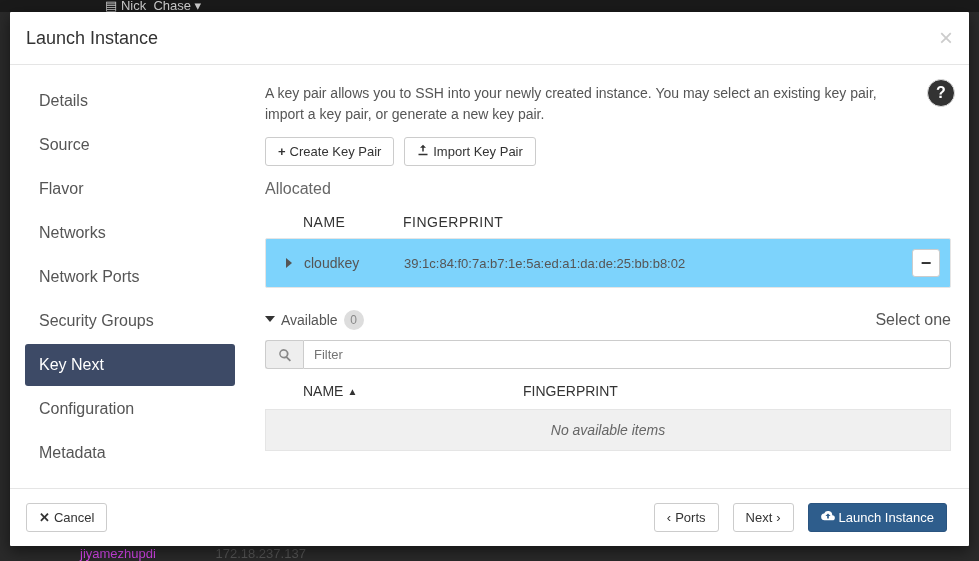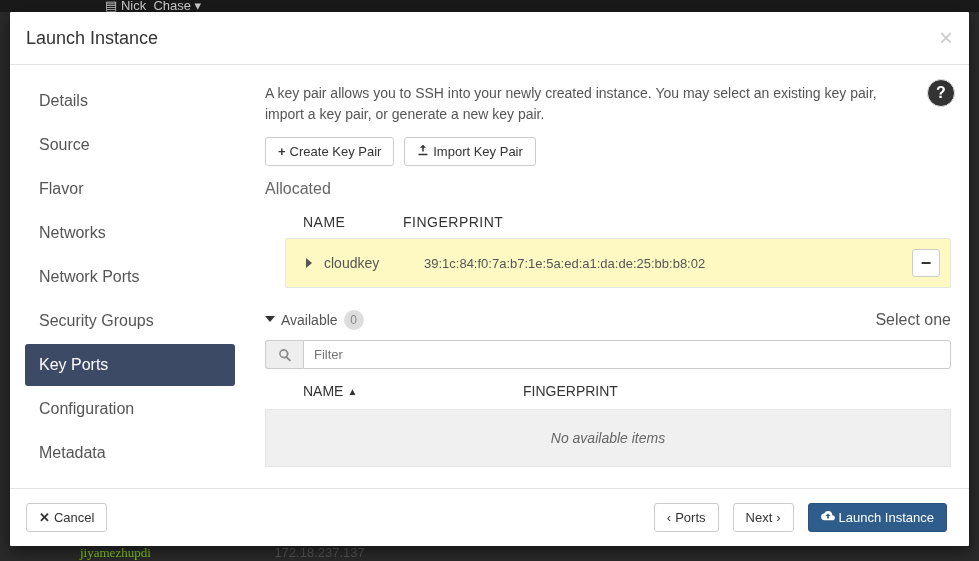--- a/index.html
+++ b/index.html
@@ -24,21 +24,21 @@
   top: -2px; left: 105px;
   color: #ccc;
   font-size: 13px;
 }
 .bg-row {
   position: absolute;
   bottom: 0; left: 80px;
   color: #555;
   font-size: 13px;
 }
-.bg-row a { color: #84cc16; text-decoration: none; margin-right: 120px; font-family: Liberation Serif, serif;}
+.bg-row a { color: #d946ef; text-decoration: none; margin-right: 56px;}
 .modal {
   position: absolute;
   top: 12px;
   left: 10px;
   right: 10px;
   bottom: 15px;
   background: #fff;
   border-radius: 1px;
   box-shadow: 0 5px 15px rgba(0,0,0,0.5);
   display: flex;
@@ -145,25 +145,24 @@
   color: #333;
   font-size: 14px;
   letter-spacing: 0.5px;
   font-family: Arial, sans-serif;
 }
 .th-name { width: 100px; font-weight: 400;}
 .th-fp { flex: 1; font-weight: 400;}
 .allocated-row {
   display: flex;
   align-items: center;
-  background: #fef9c3;
+  background: #7dd3fc;
   border: 1px solid #e5e5e5;
   border-radius: 2px;
   padding: 10px 10px 10px 8px;
-  margin-left: 20px;
 }
 .expand-chev {
   width: 30px;
   text-align: center;
   color: #555;
   font-weight: bold;
   cursor: pointer;
 }
 .row-name { width: 100px; color: #555; }
 .row-fp { flex: 1; color: #555; font-size: 13px;}
@@ -243,21 +242,21 @@
   width: 220px;
   display: flex;
   align-items: center;
   gap: 4px;
 }
 .sort-caret { font-size: 10px; }
 .empty-row {
   background: #f0f0f0;
   border: 1px solid #e5e5e5;
   text-align: center;
-  padding: 20px;
+  padding: 12px;
   font-style: italic;
   color: #666;
 }
 .modal-footer {
   border-top: 1px solid #e5e5e5;
   padding: 14px 16px;
   display: flex;
   justify-content: space-between;
   align-items: center;
 }
@@ -281,21 +280,21 @@
   </div>
 
   <div class="modal-body">
     <div class="sidebar">
       <div class="nav-item">Details</div>
       <div class="nav-item">Source</div>
       <div class="nav-item">Flavor</div>
       <div class="nav-item">Networks</div>
       <div class="nav-item">Network Ports</div>
       <div class="nav-item">Security Groups</div>
-      <div class="nav-item active">Key Ports</div>
+      <div class="nav-item active">Key Next</div>
       <div class="nav-item">Configuration</div>
       <div class="nav-item">Metadata</div>
     </div>
 
     <div class="content">
       <div class="help-icon">?</div>
       <div class="description">A key pair allows you to SSH into your newly created instance. You may select an existing key pair, import a key pair, or generate a new key pair.</div>
 
       <button class="btn">
         <span><b>+</b></span>

